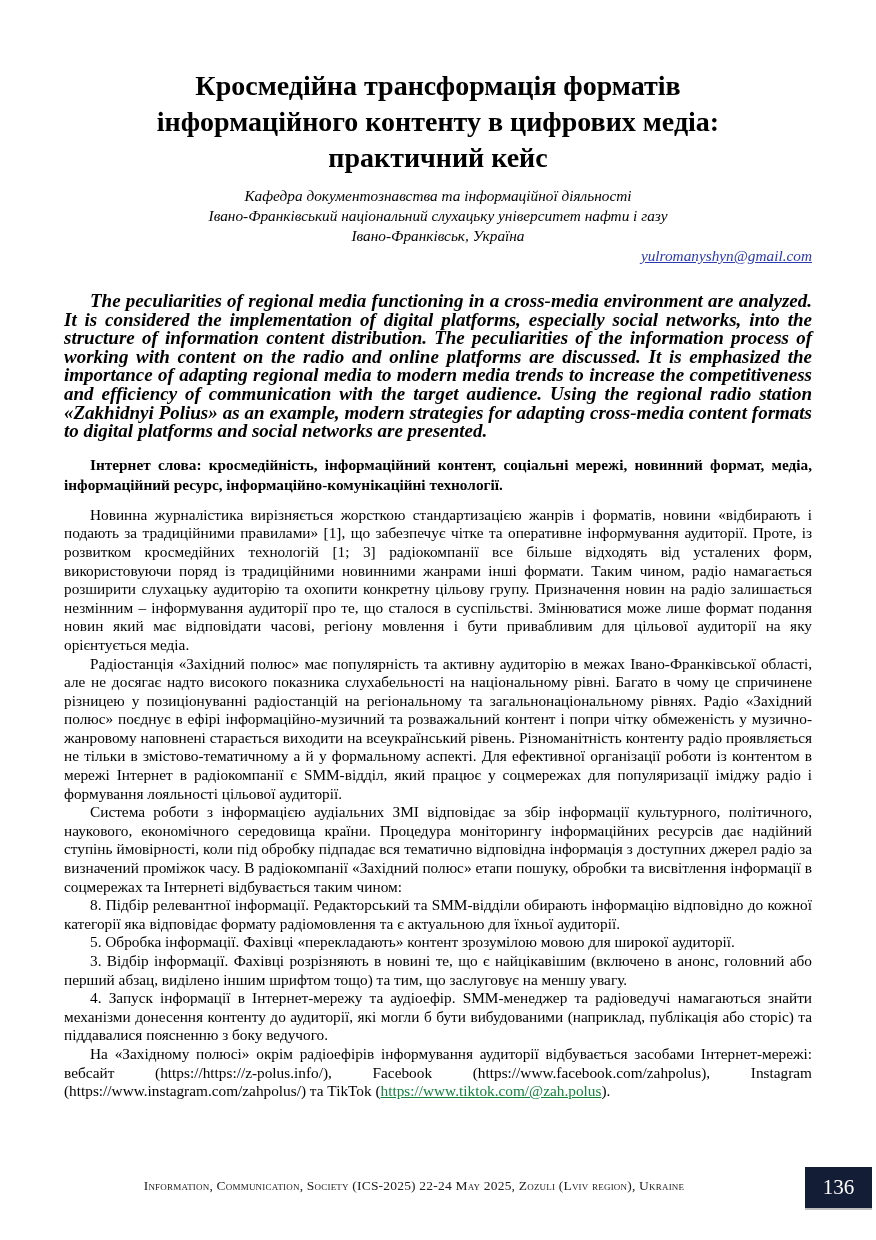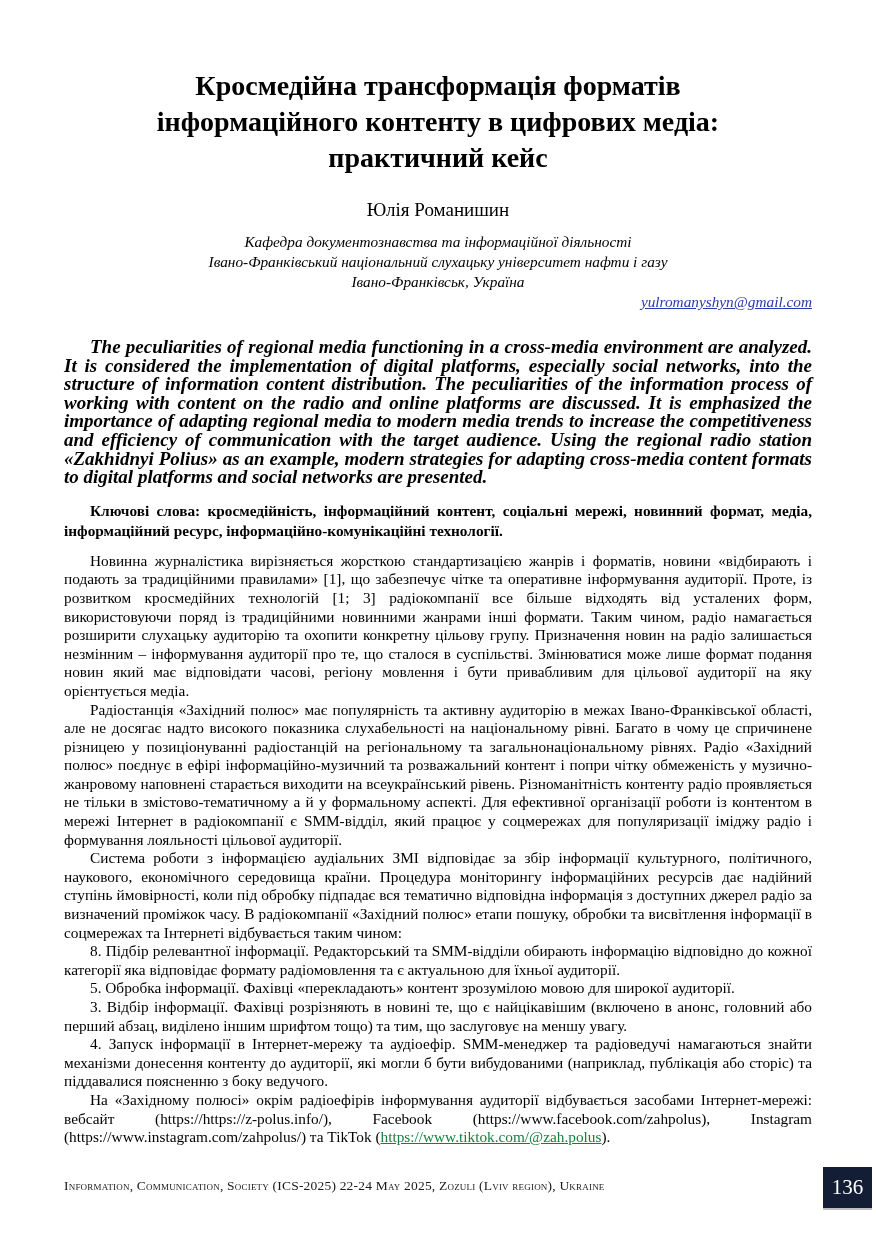--- a/index.html
+++ b/index.html
@@ -71,31 +71,31 @@
   .tiktok-link {
     color: #15803d;
     text-decoration: underline;
     cursor: pointer;
   }
   .footer-bar {
     position: absolute;
     left: 64px;
     width: 700px;
     top: 1178px;
-    text-align: left;
+    text-align: center;
     font-variant: small-caps;
     font-size: 13.5px;
     letter-spacing: 0.2px;
     color: #1a1a1a;
   }
   .page-number-box {
     position: absolute;
     right: 4px;
     top: 1167px;
-    width: 49px;
+    width: 67px;
     height: 41px;
     background: var(--page-box, #131d36);
     color: #ffffff;
     font-size: 21px;
     display: flex;
     align-items: center;
     justify-content: center;
     box-shadow: 0 2px 0 rgba(0,0,0,0.25);
   }
 </style>
@@ -104,35 +104,34 @@
 
 <div class="page">
   <div class="content">
 
     <div class="paper-title">
       <div>Кросмедійна трансформація форматів</div>
       <div>інформаційного контенту в цифрових медіа:</div>
       <div>практичний кейс</div>
     </div>
 
-    <div class="author">Юлія Романишин</div>
 
     <div class="affiliation">
       <div>Кафедра документознавства та інформаційної діяльності</div>
       <div>Івано-Франківський національний слухацьку університет нафти і газу</div>
       <div>Івано-Франківськ, Україна</div>
     </div>
 
     <div class="email-line">
       <span class="email-link">yulromanyshyn@gmail.com</span>
     </div>
 
     <div class="abstract">The peculiarities of regional media functioning in a cross-media environment are analyzed. It is considered the implementation of digital platforms, especially social networks, into the structure of information content distribution. The peculiarities of the information process of working with content on the radio and online platforms are discussed. It is emphasized the importance of adapting regional media to modern media trends to increase the competitiveness and efficiency of communication with the target audience. Using the regional radio station «Zakhidnyi Polius» as an example, modern strategies for adapting cross-media content formats to digital platforms and social networks are presented.</div>
 
-    <div class="keywords">Ключові слова: кросмедійність, інформаційний контент, соціальні мережі, новинний формат, медіа, інформаційний ресурс, інформаційно-комунікаційні технології.</div>
+    <div class="keywords">Інтернет слова: кросмедійність, інформаційний контент, соціальні мережі, новинний формат, медіа, інформаційний ресурс, інформаційно-комунікаційні технології.</div>
 
     <div class="body-text">
       <p>Новинна журналістика вирізняється жорсткою стандартизацією жанрів і форматів, новини «відбирають і подають за традиційними правилами» [1], що забезпечує чітке та оперативне інформування аудиторії. Проте, із розвитком кросмедійних технологій [1; 3] радіокомпанії все більше відходять від усталених форм, використовуючи поряд із традиційними новинними жанрами інші формати. Таким чином, радіо намагається розширити слухацьку аудиторію та охопити конкретну цільову групу. Призначення новин на радіо залишається незмінним – інформування аудиторії про те, що сталося в суспільстві. Змінюватися може лише формат подання новин який має відповідати часові, регіону мовлення і бути привабливим для цільової аудиторії на яку орієнтується медіа.</p>
       <p>Радіостанція «Західний полюс» має популярність та активну аудиторію в межах Івано-Франківської області, але не досягає надто високого показника слухабельності на національному рівні. Багато в чому це спричинене різницею у позиціонуванні радіостанцій на регіональному та загальнонаціональному рівнях. Радіо «Західний полюс» поєднує в ефірі інформаційно-музичний та розважальний контент і попри чітку обмеженість у музично-жанровому наповнені старається виходити на всеукраїнський рівень. Різноманітність контенту радіо проявляється не тільки в змістово-тематичному а й у формальному аспекті. Для ефективної організації роботи із контентом в мережі Інтернет в радіокомпанії є SMM-відділ, який працює у соцмережах для популяризації іміджу радіо і формування лояльності цільової аудиторії.</p>
       <p>Система роботи з інформацією аудіальних ЗМІ відповідає за збір інформації культурного, політичного, наукового, економічного середовища країни. Процедура моніторингу інформаційних ресурсів дає надійний ступінь ймовірності, коли під обробку підпадає вся тематично відповідна інформація з доступних джерел радіо за визначений проміжок часу. В радіокомпанії «Західний полюс» етапи пошуку, обробки та висвітлення інформації в соцмережах та Інтернеті відбувається таким чином:</p>
       <p>8. Підбір релевантної інформації. Редакторський та SMM-відділи обирають інформацію відповідно до кожної категорії яка відповідає формату радіомовлення та є актуальною для їхньої аудиторії.</p>
       <p>5. Обробка інформації. Фахівці «перекладають» контент зрозумілою мовою для широкої аудиторії.</p>
       <p>3. Відбір інформації. Фахівці розрізняють в новині те, що є найцікавішим (включено в анонс, головний або перший абзац, виділено іншим шрифтом тощо) та тим, що заслуговує на меншу увагу.</p>
       <p>4. Запуск інформації в Інтернет-мережу та аудіоефір. SMM-менеджер та радіоведучі намагаються знайти механізми донесення контенту до аудиторії, які могли б бути вибудованими (наприклад, публікація або сторіс) та піддавалися поясненню з боку ведучого.</p>
       <p><span>На «Західному полюсі» окрім радіоефірів інформування аудиторії відбувається засобами Інтернет-мережі: вебсайт (https://https://z-polus.info/), Facebook (https://www.facebook.com/zahpolus), Instagram (https://www.instagram.com/zahpolus/) та TikTok (</span><span class="tiktok-link">https://www.tiktok.com/@zah.polus</span><span>).</span></p>

